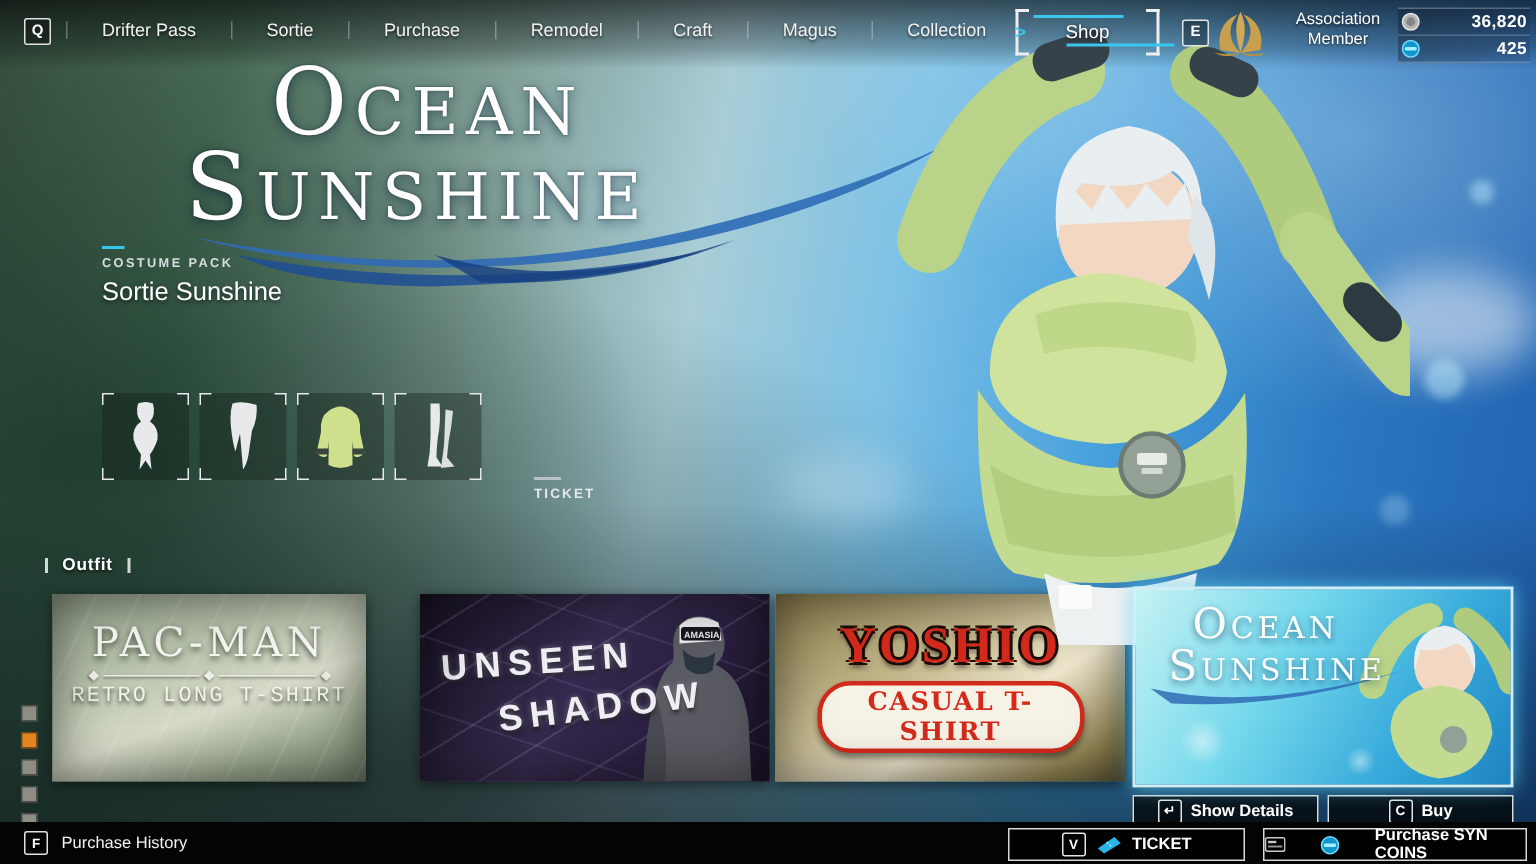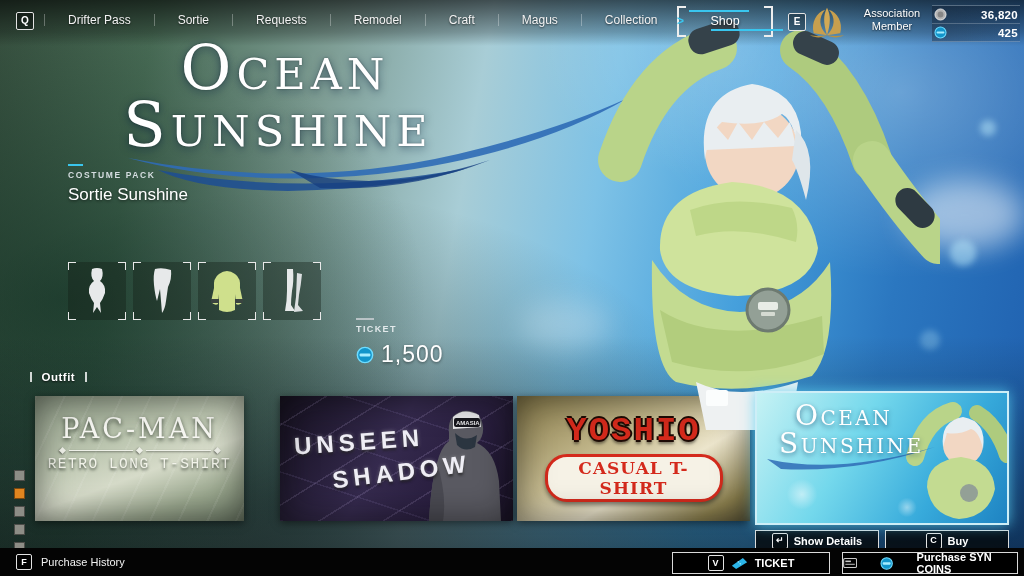--- a/index.html
+++ b/index.html
@@ -89,21 +89,21 @@
   .pac-sub{position:relative;text-align:center;font-family:Liberation Mono, monospace;font-size:14.5px;letter-spacing:1.5px;color:#f2f3ea;text-shadow:0 2px 3px rgba(20,30,20,.75);}
   .card-unseen{left:280px;width:233px;background:linear-gradient(120deg,#15101f,#352a4e 45%,#2a1f40 70%,#191226);}
   .card-unseen .lasers{position:absolute;inset:0;
     background:repeating-linear-gradient(-32deg,rgba(220,200,255,.14) 0 1.5px,transparent 1.5px 34px),
                repeating-linear-gradient(18deg,rgba(200,180,255,.1) 0 1.5px,transparent 1.5px 46px);}
   .unseen-l1{position:absolute;left:14px;top:32px;font-size:24px;letter-spacing:5px;color:#efeef5;transform:rotate(-4deg);
     text-shadow:0 0 4px rgba(255,255,255,.35),0 2px 3px rgba(0,0,0,.8);font-weight:bold;}
   .unseen-l2{position:absolute;left:52px;top:62px;font-size:24px;letter-spacing:5px;color:#efeef5;transform:rotate(-7deg);
     text-shadow:0 0 4px rgba(255,255,255,.35),0 2px 3px rgba(0,0,0,.8);font-weight:bold;}
   .card-yoshio{left:517px;width:233px;background:linear-gradient(150deg,#847746,#c8bd92 42%,#ece5cc 62%,#8d814e 88%,#5f5738);}
-  .yoshio-title{position:relative;text-align:center;margin-top:16px;font-family:Liberation Mono, monospace;font-weight:bold;
+  .yoshio-title{position:relative;text-align:center;margin-top:16px;font-family:Liberation Serif, serif;font-weight:bold;
     font-size:34px;letter-spacing:2px;color:#d42a1c;
     text-shadow:-2px 0 0 #1d0b05,2px 0 0 #1d0b05,0 -2px 0 #1d0b05,0 2px 0 #1d0b05,0 4px 3px rgba(0,0,0,.45);}
   .yoshio-badge{position:relative;margin:4px auto 0;width:172px;background:#f6f2e6;border:3px solid #d42a1c;border-radius:22px;
     text-align:center;font-family:"DejaVu Serif",serif;font-weight:bold;font-size:17px;letter-spacing:1px;color:#d42a1c;
     padding:1px 0;box-shadow:0 3px 4px rgba(0,0,0,.45);}
   .card-ocean-wrap{position:absolute;left:755px;top:391px;width:256px;z-index:8;}
   .card-ocean{position:relative;width:250px;height:130px;border:2px solid #cdeef7;box-shadow:0 0 13px rgba(90,210,245,.8);
     overflow:hidden;cursor:pointer;
     background:
       radial-gradient(22px 22px at 18% 78%, rgba(255,255,255,.5), transparent 70%),
@@ -182,21 +182,21 @@
 
   <div class="shade-top"></div>
   <div class="topnav">
     <span class="key abs" style="left:16px;top:12px;">Q</span>
     <div class="tabs">
       <span class="sep"></span>
       <span class="tab">Drifter Pass</span>
       <span class="sep"></span>
       <span class="tab">Sortie</span>
       <span class="sep"></span>
-      <span class="tab">Requests</span>
+      <span class="tab">Purchase</span>
       <span class="sep"></span>
       <span class="tab">Remodel</span>
       <span class="sep"></span>
       <span class="tab">Craft</span>
       <span class="sep"></span>
       <span class="tab">Magus</span>
       <span class="sep"></span>
       <span class="tab">Collection</span>
     </div>
     <div class="shop-tab">
@@ -274,27 +274,20 @@
       <svg width="26" height="48" viewBox="0 0 26 48">
         <path d="M8 2 L14 2 Q15 14 13 24 Q12 32 12 38 L16 44 L6 44 Q8 34 8 24 Z" fill="#e7e9ea"></path>
         <path d="M18 6 L23 7 Q22 18 20 28 L19 38 L24 44 L15 45 L17 30 Z" fill="#dcdfe1"></path>
       </svg>
     </div>
   </div>
 
   <div class="price">
     <div class="tick"></div>
     <div class="price-label">TICKET</div>
-    <div class="price-row">
-      <svg width="18" height="18" viewBox="0 0 20 20">
-        <circle cx="10" cy="10" r="8.5" fill="#1295cb" stroke="#6fdcff" stroke-width="1.6"></circle>
-        <rect x="4" y="8.3" width="12" height="3.4" rx="1.2" fill="#a5ecff"></rect>
-      </svg>
-      <span class="price-val">1,500</span>
-    </div>
   </div>
 
   <div class="catbar">
     <span class="nav-tick"></span>
     <span class="catbar-label">Outfit</span>
     <span class="nav-tick"></span>
   </div>
 
   <div class="card card-pac">
     <div class="streaks"></div>

